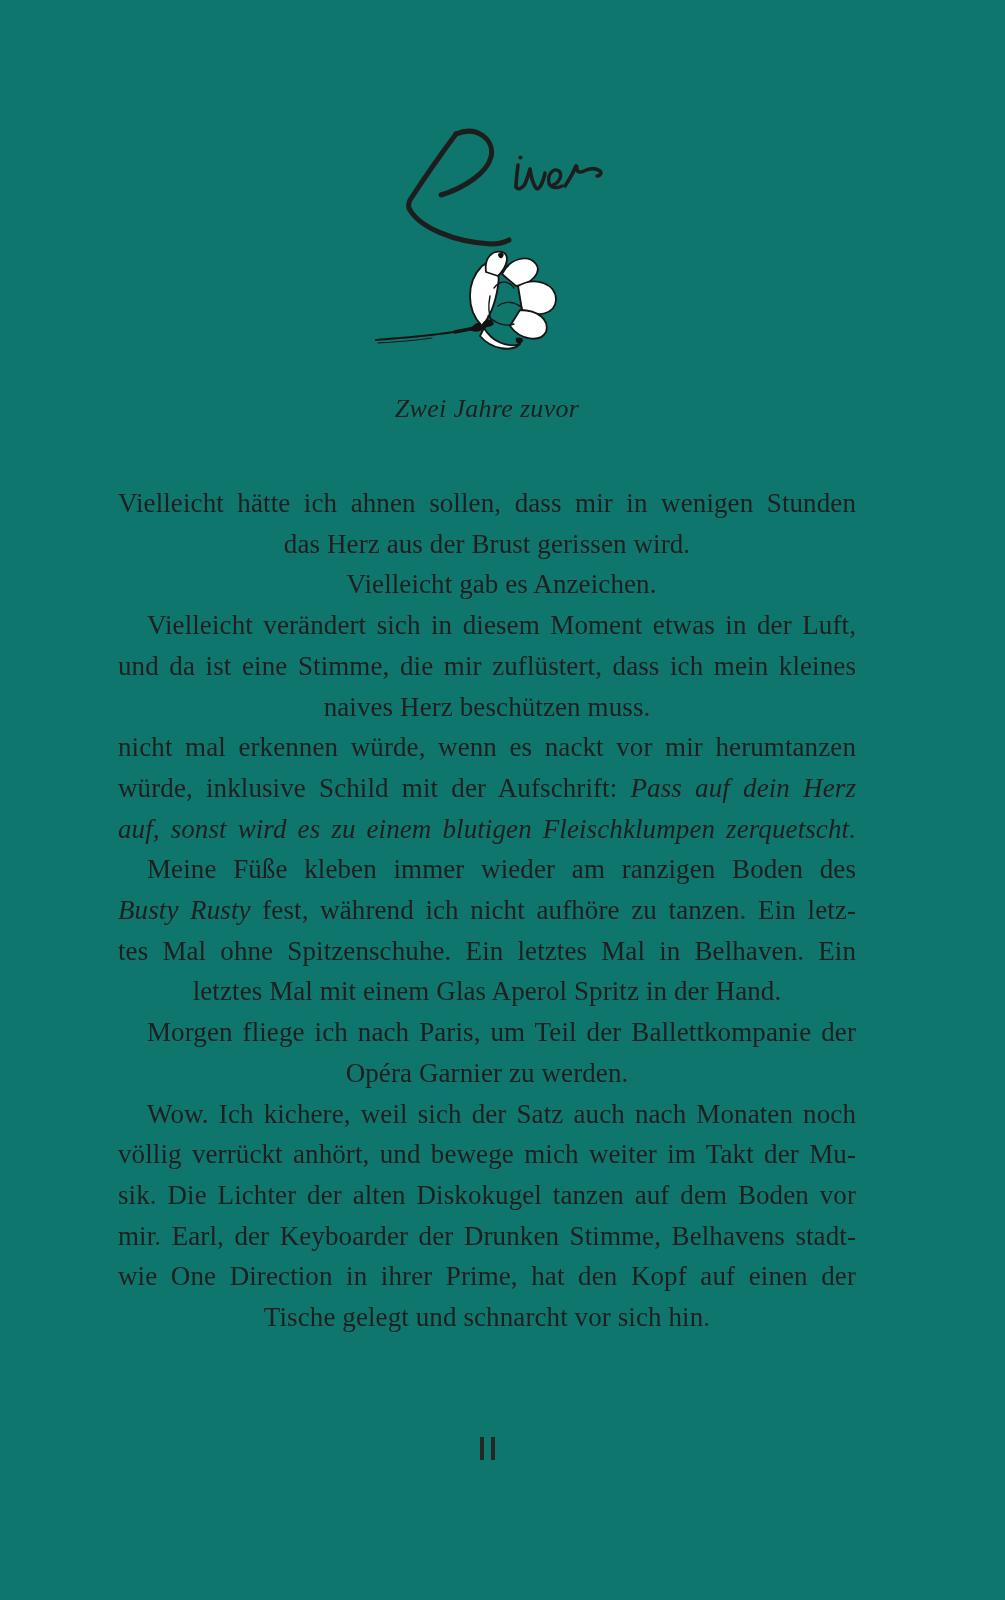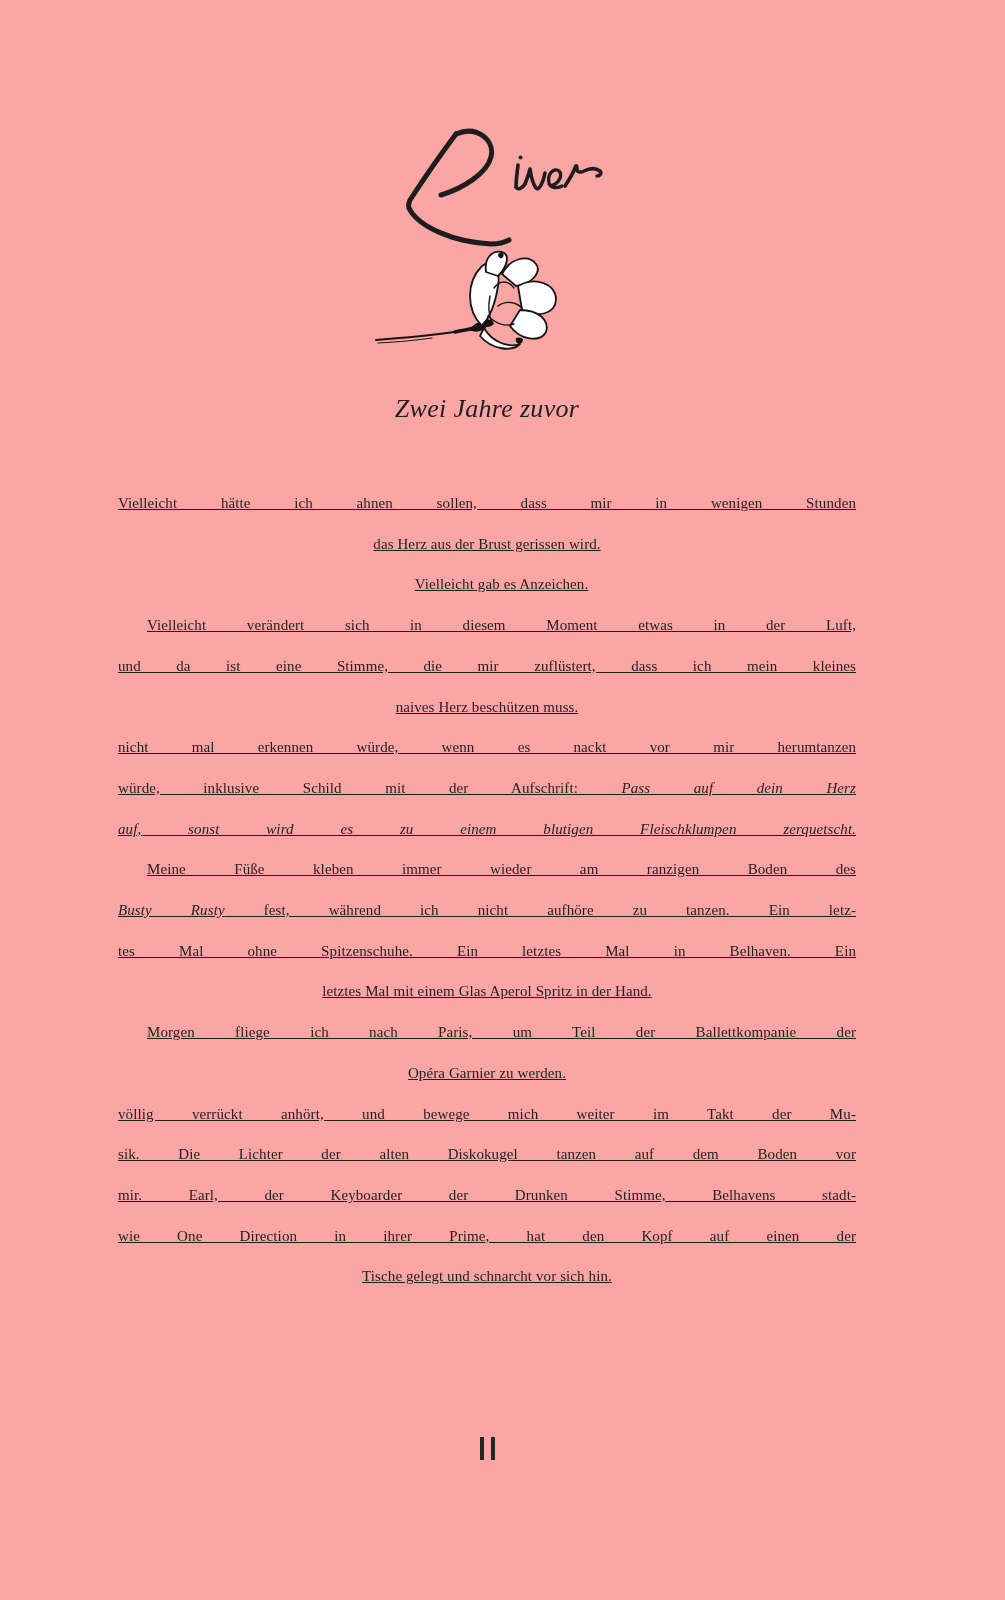--- a/index.html
+++ b/index.html
@@ -1,30 +1,30 @@
 <!DOCTYPE html>
 <html lang="de"><head>
 <meta charset="utf-8">
 <style>
   html,body { margin:0; padding:0; }
   .page {
     position:relative; width:1005px; height:1600px;
-    background:#fca5a5; overflow:hidden;
+    background:#0f766e; overflow:hidden;
     font-family:"Liberation Serif", serif; color:#1f1f1f;
   }
   .title-svg { position:absolute; left:393px; top:128px; }
   .flower-svg { position:absolute; left:370px; top:248px; }
   .subtitle {
     position:absolute; left:118px; top:394px; width:738px;
     text-align:center; font-style:italic; font-size:26px; line-height:30px;
     letter-spacing:0.3px;
   }
   .body-text {
     position:absolute; left:118px; top:483px; width:738px;
-    font-size:15px; letter-spacing:0.1px;text-decoration:underline;
+    font-size:27px; letter-spacing:0.1px;
   }
   .line { line-height:40.7px; text-align:center; }
   .line.just { text-align:justify; text-align-last:justify; }
   .line.indent { padding-left:29px; }
   .folio {
     position:absolute; left:118px; top:1437px; width:738px;
     display:flex; justify-content:center; align-items:flex-start; gap:7px;
   }
   .folio-bar { width:4px; height:23px; background:#262626; }
   svg path, svg circle { vector-effect:none; }
@@ -90,20 +90,21 @@
       <div class="line"><span>naives Herz beschützen muss.</span></div>
       <div class="line just"><span>nicht mal erkennen würde, wenn es nackt vor mir herumtanzen</span></div>
       <div class="line just"><span>würde, inklusive Schild mit der Aufschrift: </span><span style="font-style: italic;">Pass auf dein Herz</span></div>
       <div class="line just"><span style="font-style: italic;">auf, sonst wird es zu einem blutigen Fleischklumpen zerquetscht.</span></div>
       <div class="line just indent"><span>Meine Füße kleben immer wieder am ranzigen Boden des</span></div>
       <div class="line just"><span style="font-style: italic;">Busty Rusty</span><span> fest, während ich nicht aufhöre zu tanzen. Ein letz-</span></div>
       <div class="line just"><span>tes Mal ohne Spitzenschuhe. Ein letztes Mal in Belhaven. Ein</span></div>
       <div class="line"><span>letztes Mal mit einem Glas Aperol Spritz in der Hand.</span></div>
       <div class="line just indent"><span>Morgen fliege ich nach Paris, um Teil der Ballettkompanie der</span></div>
       <div class="line"><span>Opéra Garnier zu werden.</span></div>
+      <div class="line just indent"><span>Wow. Ich kichere, weil sich der Satz auch nach Monaten noch</span></div>
       <div class="line just"><span>völlig verrückt anhört, und bewege mich weiter im Takt der Mu-</span></div>
       <div class="line just"><span>sik. Die Lichter der alten Diskokugel tanzen auf dem Boden vor</span></div>
       <div class="line just"><span>mir. Earl, der Keyboarder der Drunken Stimme, Belhavens stadt-</span></div>
       <div class="line just"><span>wie One Direction in ihrer Prime, hat den Kopf auf einen der</span></div>
       <div class="line"><span>Tische gelegt und schnarcht vor sich hin.</span></div>
     </div>
 
   <div class="folio" role="text" aria-label="11">
     <span class="folio-bar"></span>
     <span class="folio-bar"></span>

